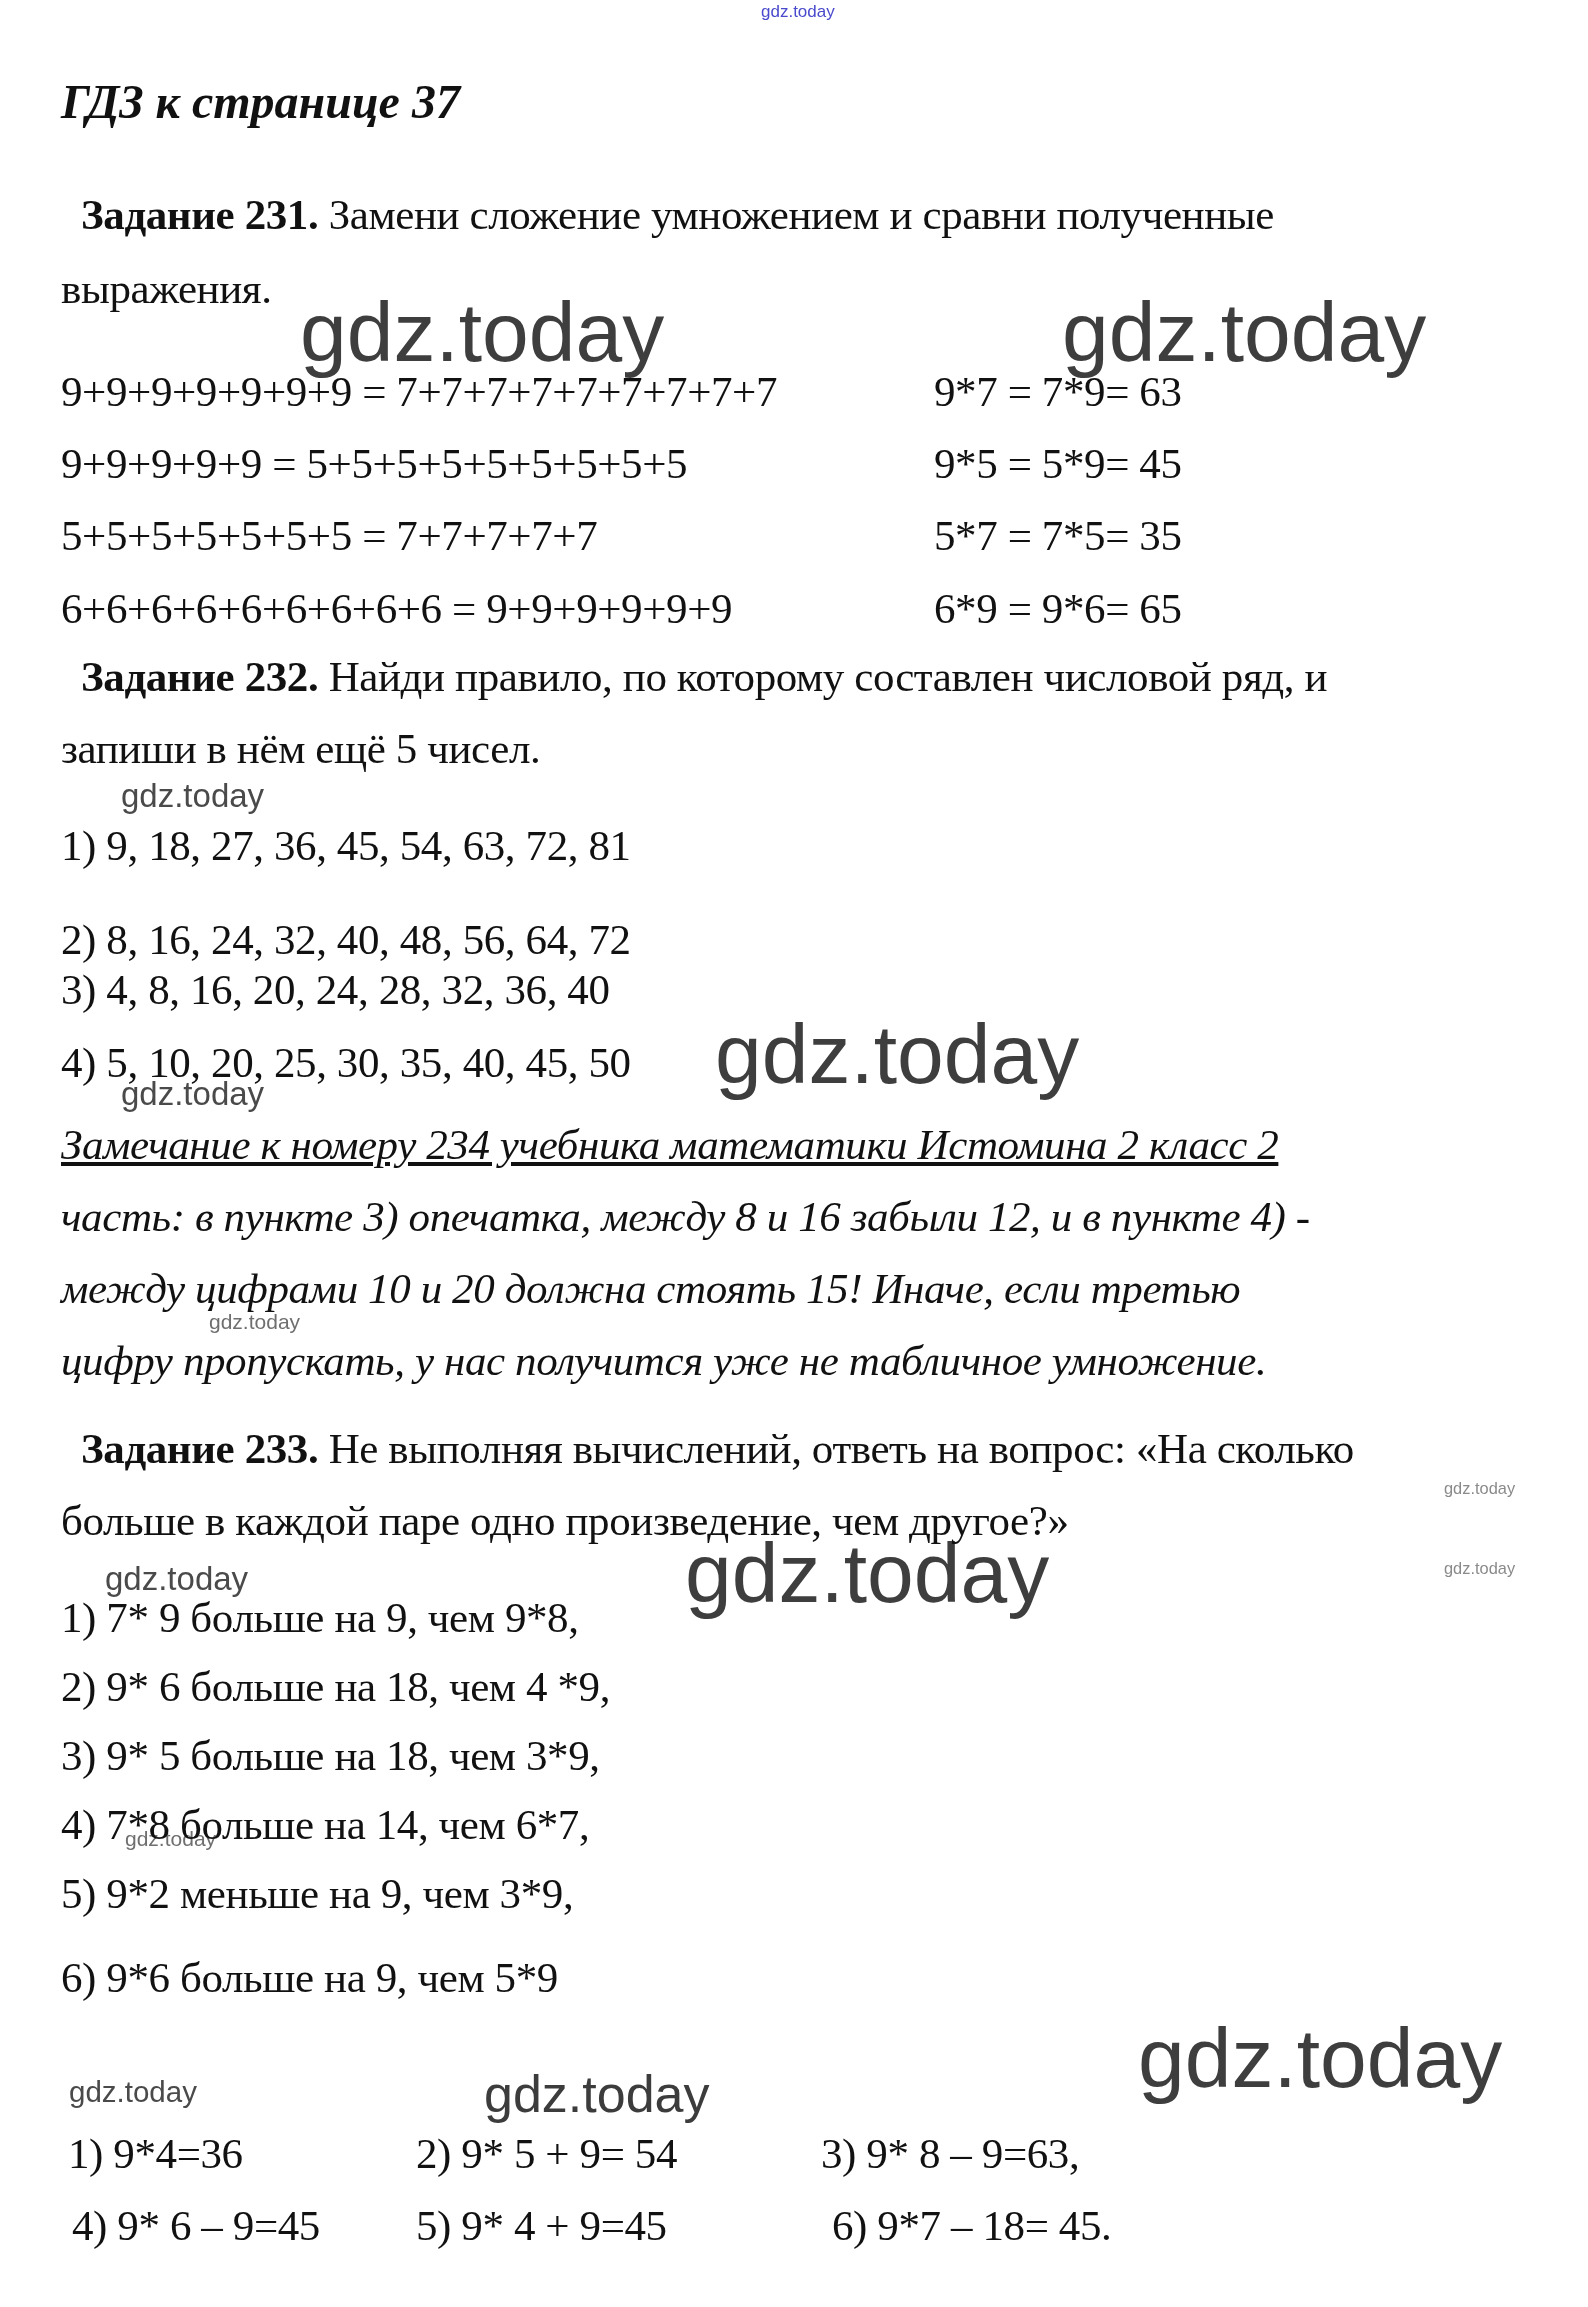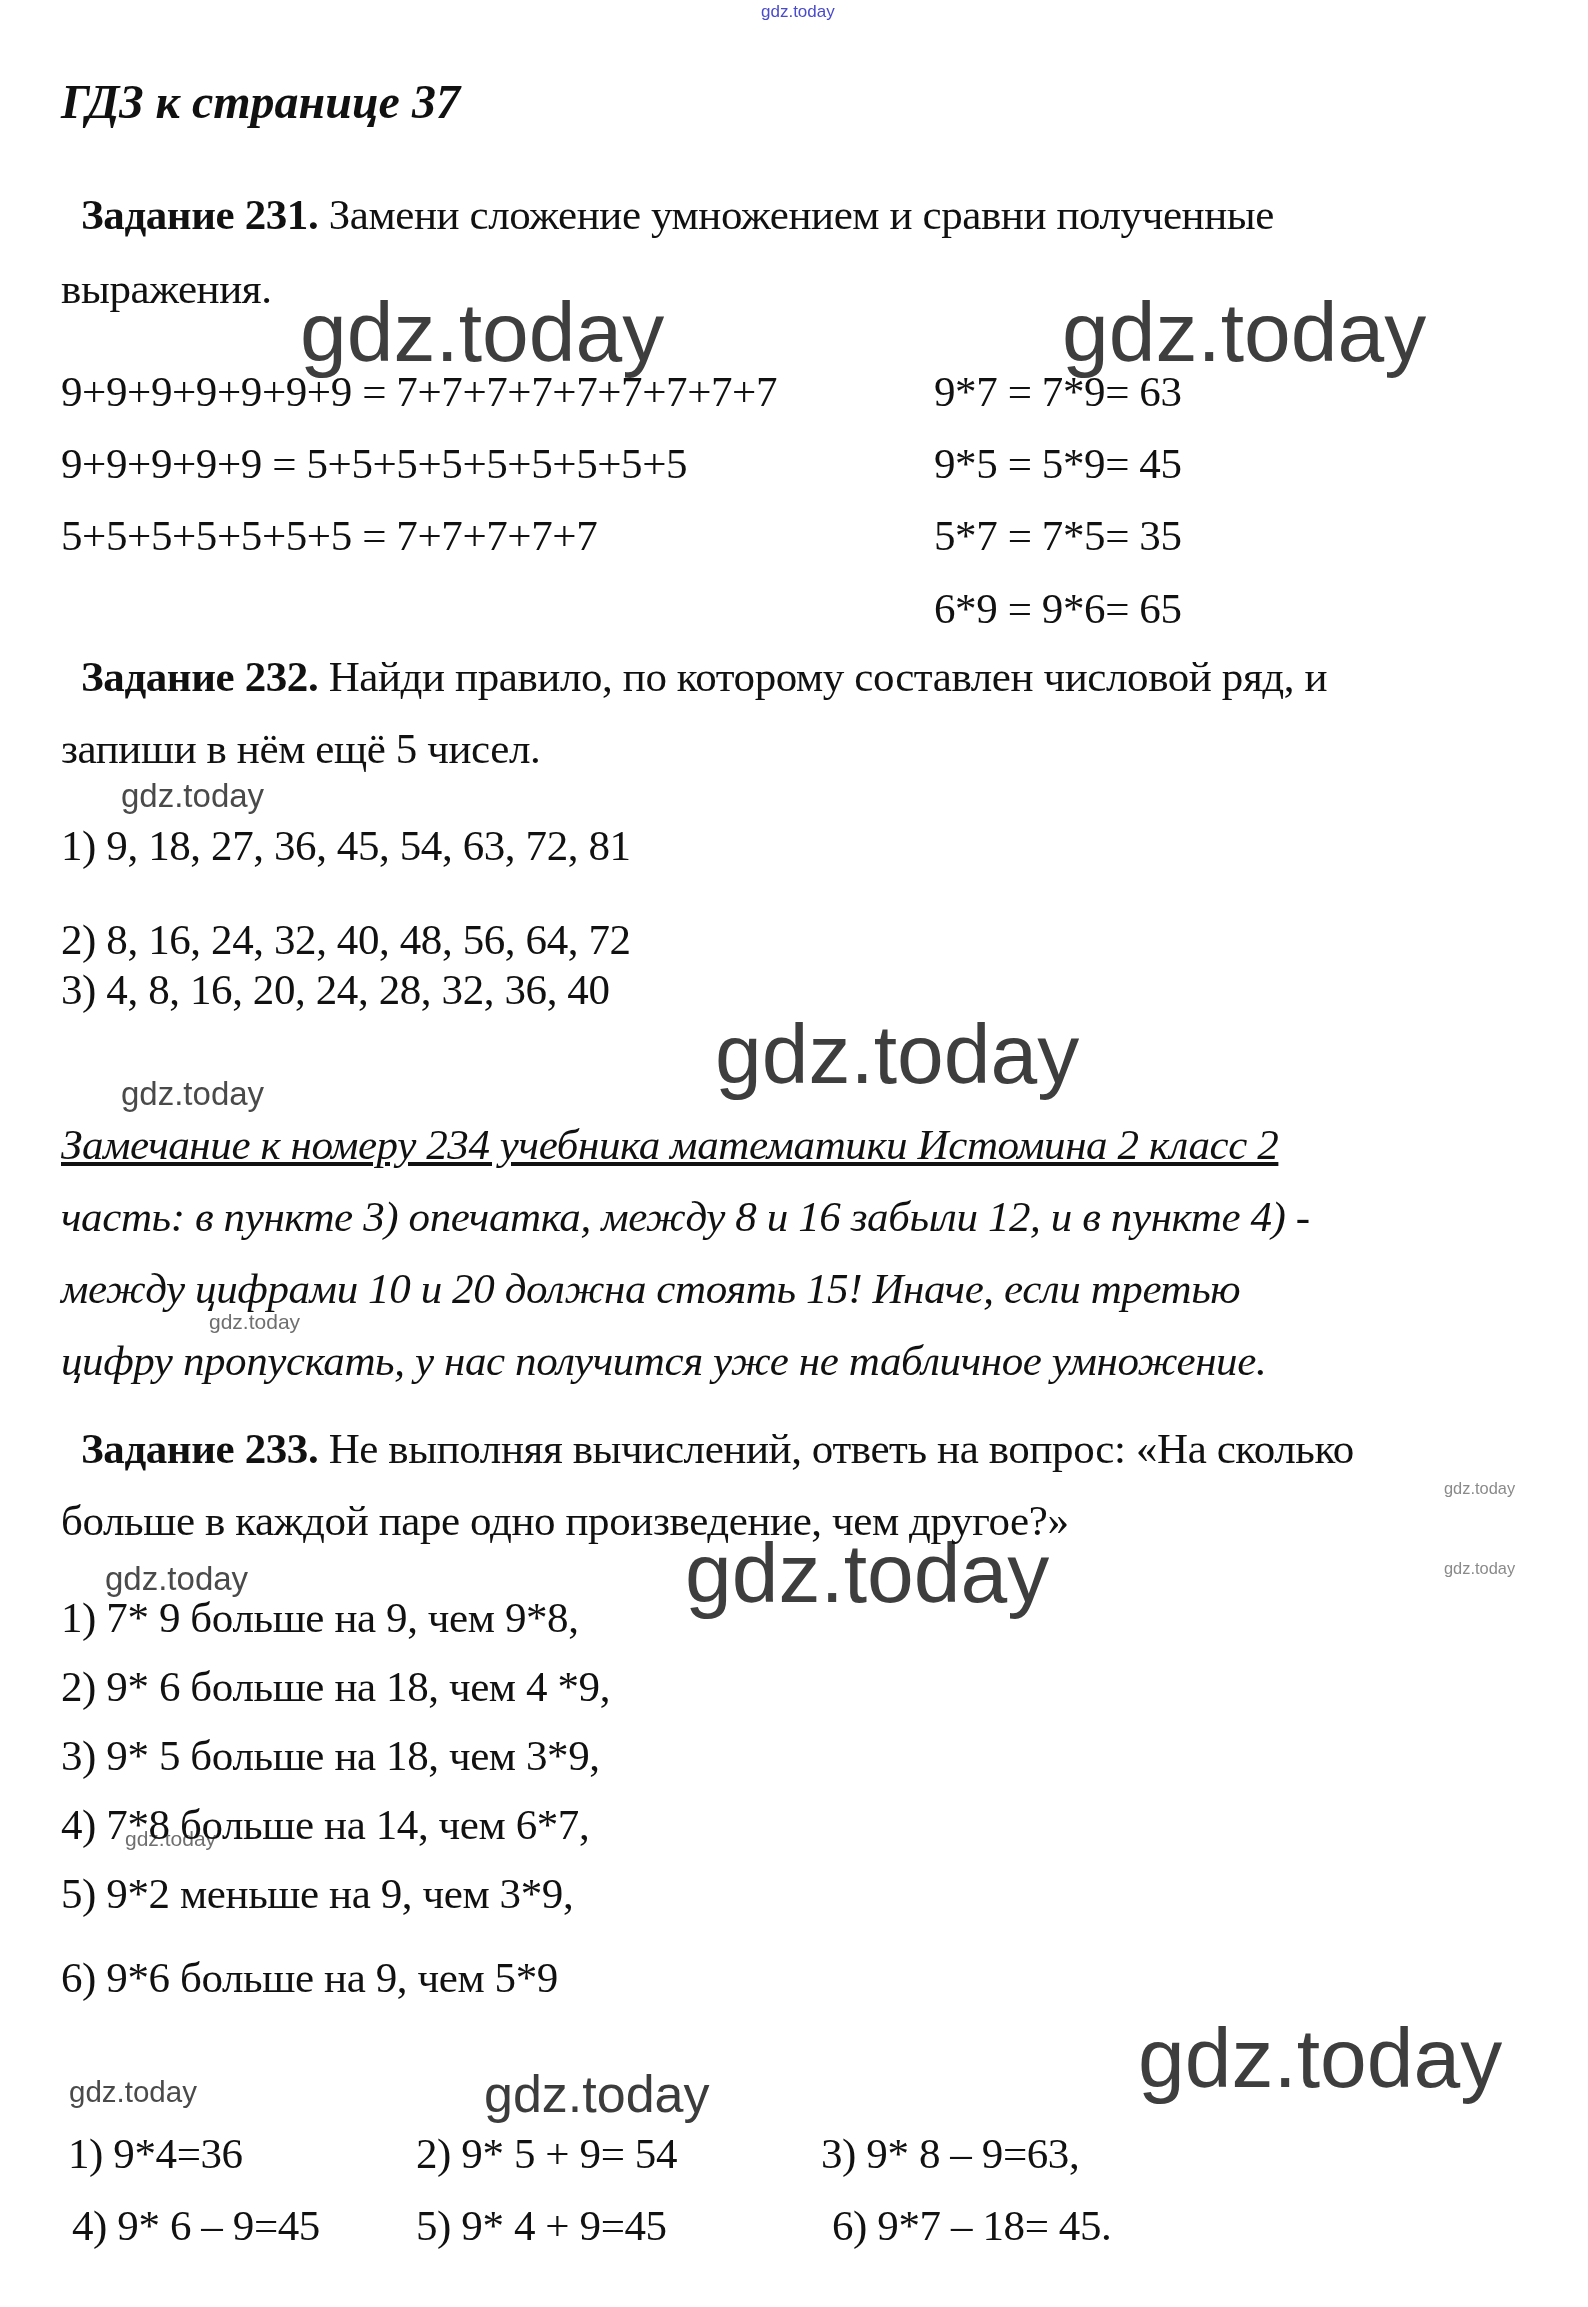--- a/index.html
+++ b/index.html
@@ -80,30 +80,32 @@
     <span class="lbl">Задание 231.</span><span> Замени сложение умножением и сравни полученные</span>
   </div>
   <div class="tline" style="left:61px; top:264px;">выражения.</div>
 
   <div class="tline" style="left:61px; top:367px;">9+9+9+9+9+9+9 = 7+7+7+7+7+7+7+7+7</div>
   <div class="tline" style="left:934px; top:367px;">9*7 = 7*9= 63</div>
   <div class="tline" style="left:61px; top:439px;">9+9+9+9+9 = 5+5+5+5+5+5+5+5+5</div>
   <div class="tline" style="left:934px; top:439px;">9*5 = 5*9= 45</div>
   <div class="tline" style="left:61px; top:511px;">5+5+5+5+5+5+5 = 7+7+7+7+7</div>
   <div class="tline" style="left:934px; top:511px;">5*7 = 7*5= 35</div>
+  <div class="tline" style="left:61px; top:584px;">6+6+6+6+6+6+6+6+6 = 9+9+9+9+9+9</div>
   <div class="tline" style="left:934px; top:584px;">6*9 = 9*6= 65</div>
 
   <div class="tline" style="left:61px; top:652px;">
     <span class="lbl">Задание 232.</span><span> Найди правило, по которому составлен числовой ряд, и</span>
   </div>
   <div class="tline" style="left:61px; top:724px;">запиши в нём ещё 5 чисел.</div>
 
   <div class="tline" style="left:61px; top:821px;">1) 9, 18, 27, 36, 45, 54, 63, 72, 81</div>
   <div class="tline" style="left:61px; top:893px;margin-top:22px;">2) 8, 16, 24, 32, 40, 48, 56, 64, 72</div>
   <div class="tline" style="left:61px; top:965px;">3) 4, 8, 16, 20, 24, 28, 32, 36, 40</div>
+  <div class="tline" style="left:61px; top:1038px;">4) 5, 10, 20, 25, 30, 35, 40, 45, 50</div>
 
   <div class="tline remark" style="left:61px; top:1120px;text-decoration:underline;">Замечание к номеру 234 учебника математики Истомина 2 класс 2</div>
   <div class="tline remark" style="left:61px; top:1192px;">часть: в пункте 3) опечатка, между 8 и 16 забыли 12, и в пункте 4) -</div>
   <div class="tline remark" style="left:61px; top:1264px;">между цифрами 10 и 20 должна стоять 15! Иначе, если третью</div>
   <div class="tline remark" style="left:61px; top:1336px;">цифру пропускать, у нас получится уже не табличное умножение.</div>
 
   <div class="tline" style="left:61px; top:1424px;">
     <span class="lbl">Задание 233.</span><span> Не выполняя вычислений, ответь на вопрос: «На сколько</span>
   </div>
   <div class="tline" style="left:61px; top:1496px;">больше в каждой паре одно произведение, чем другое?»</div>

